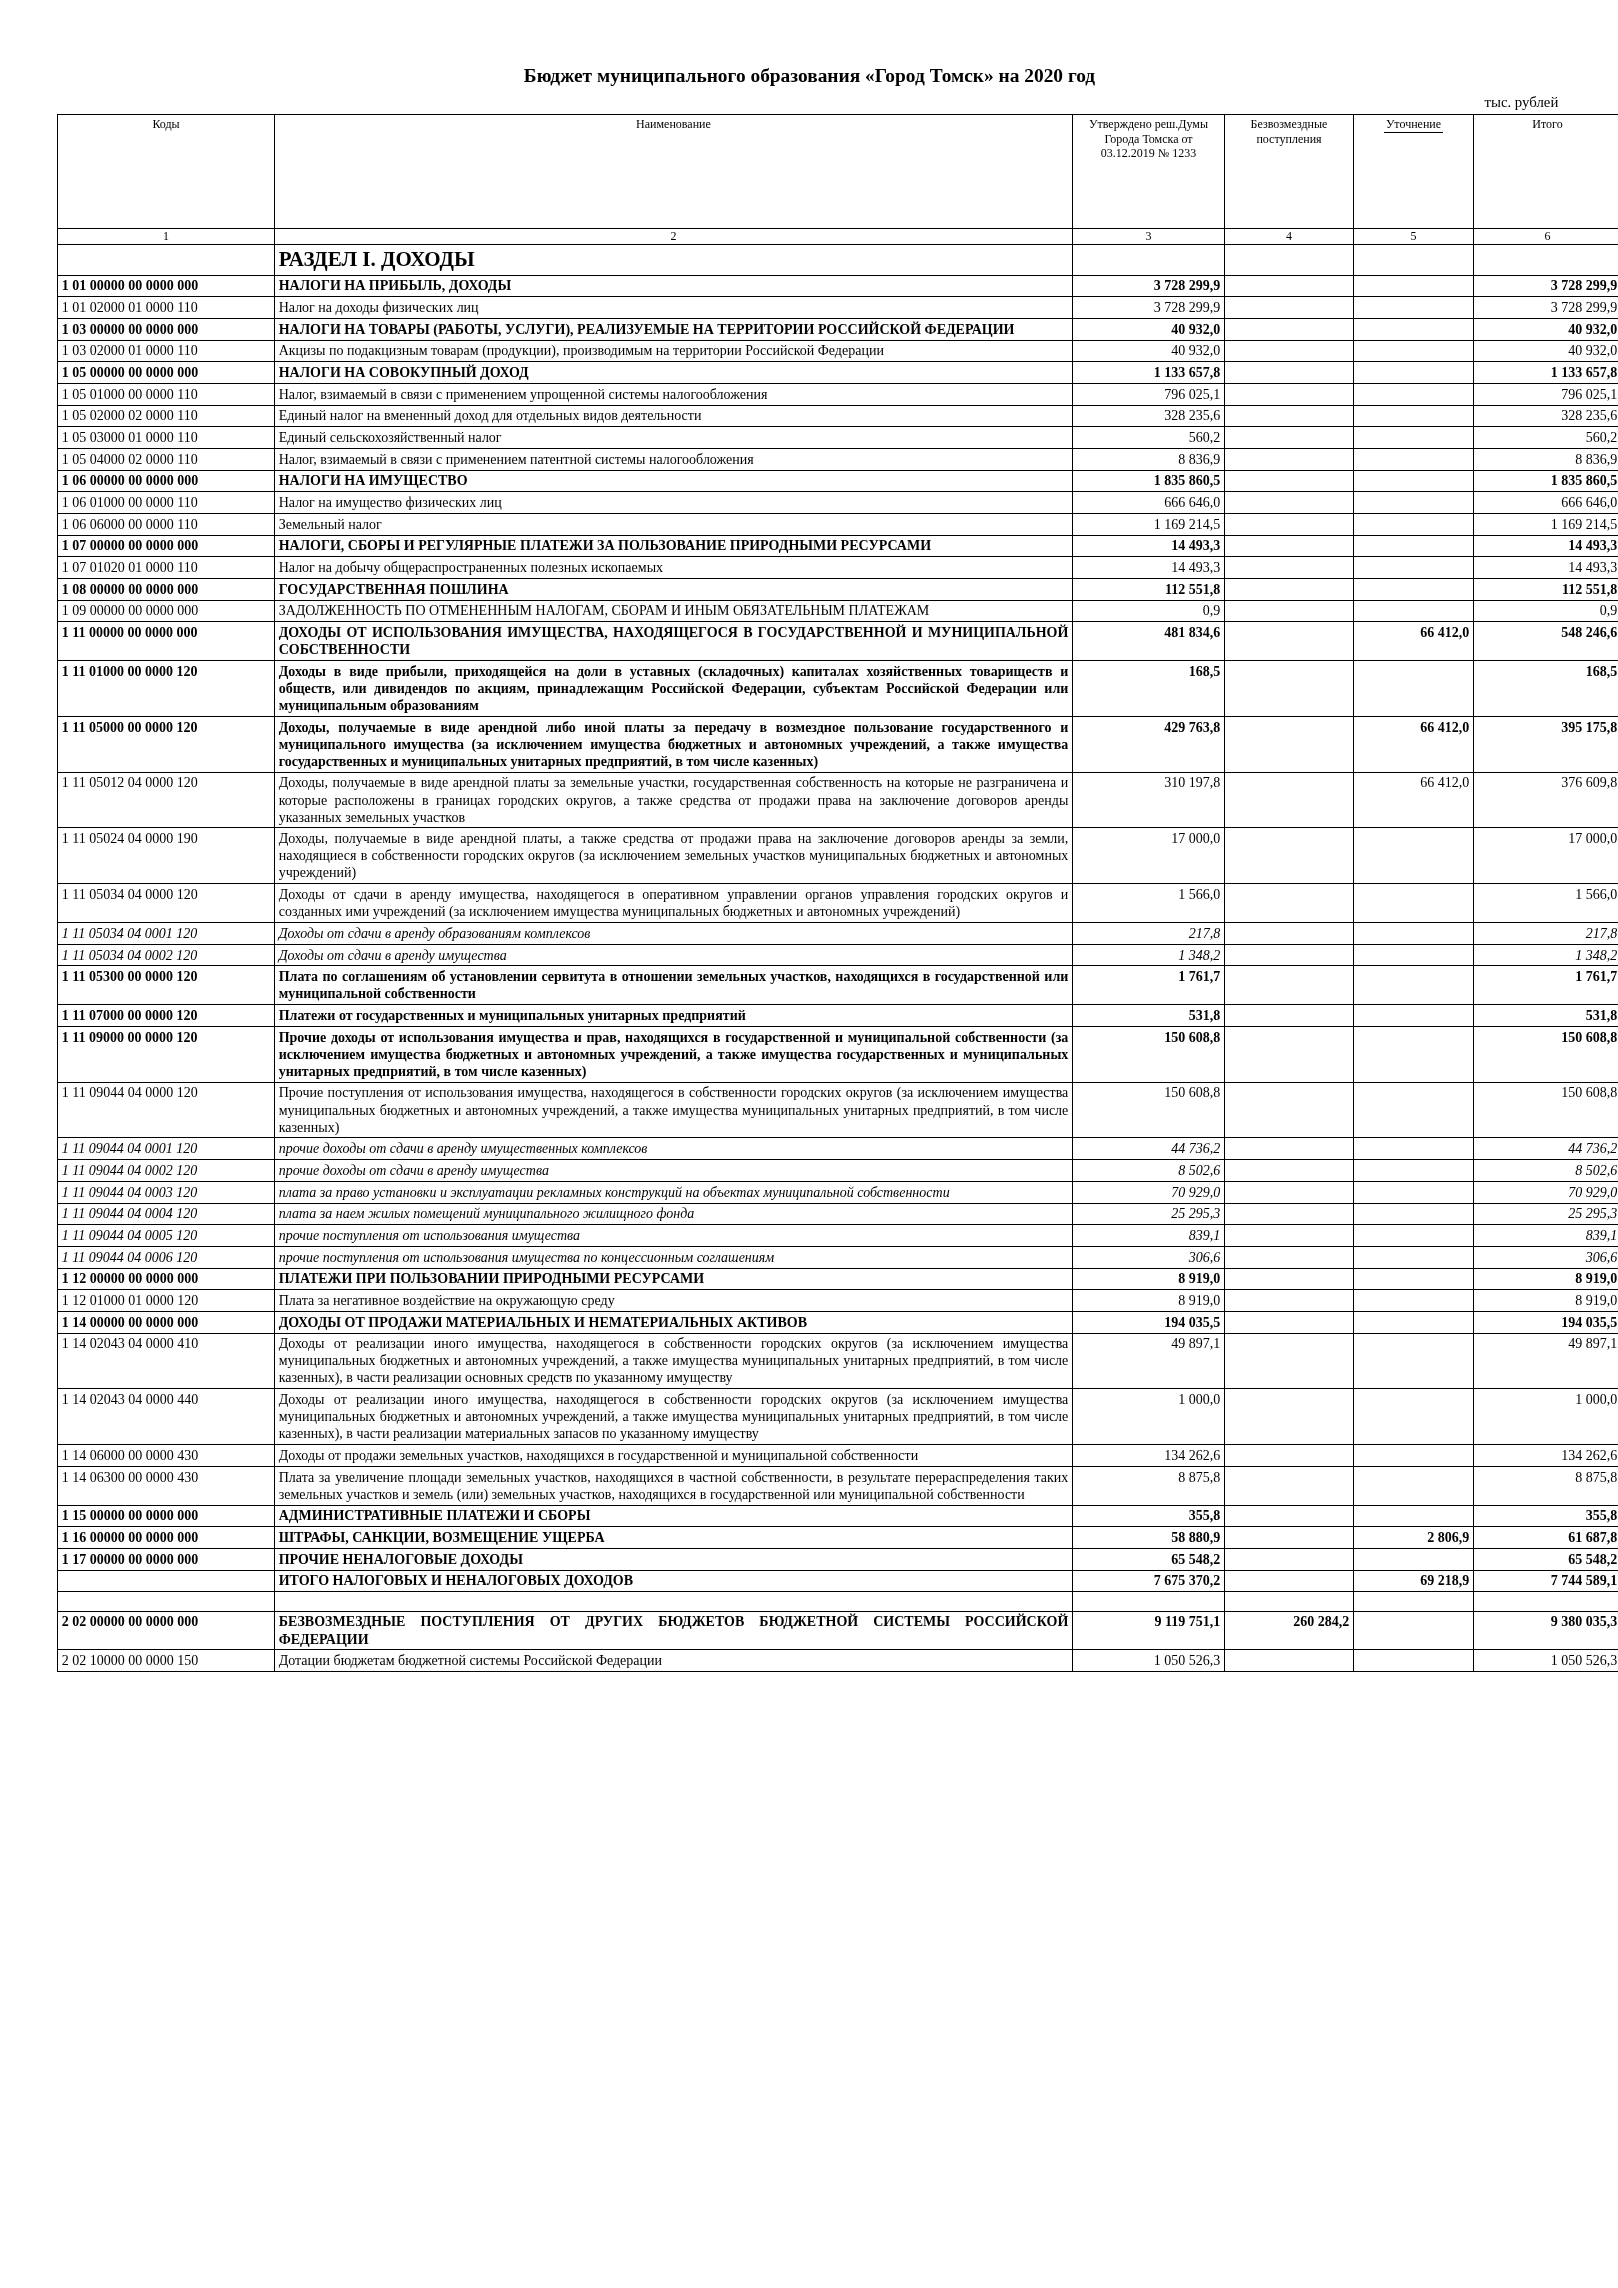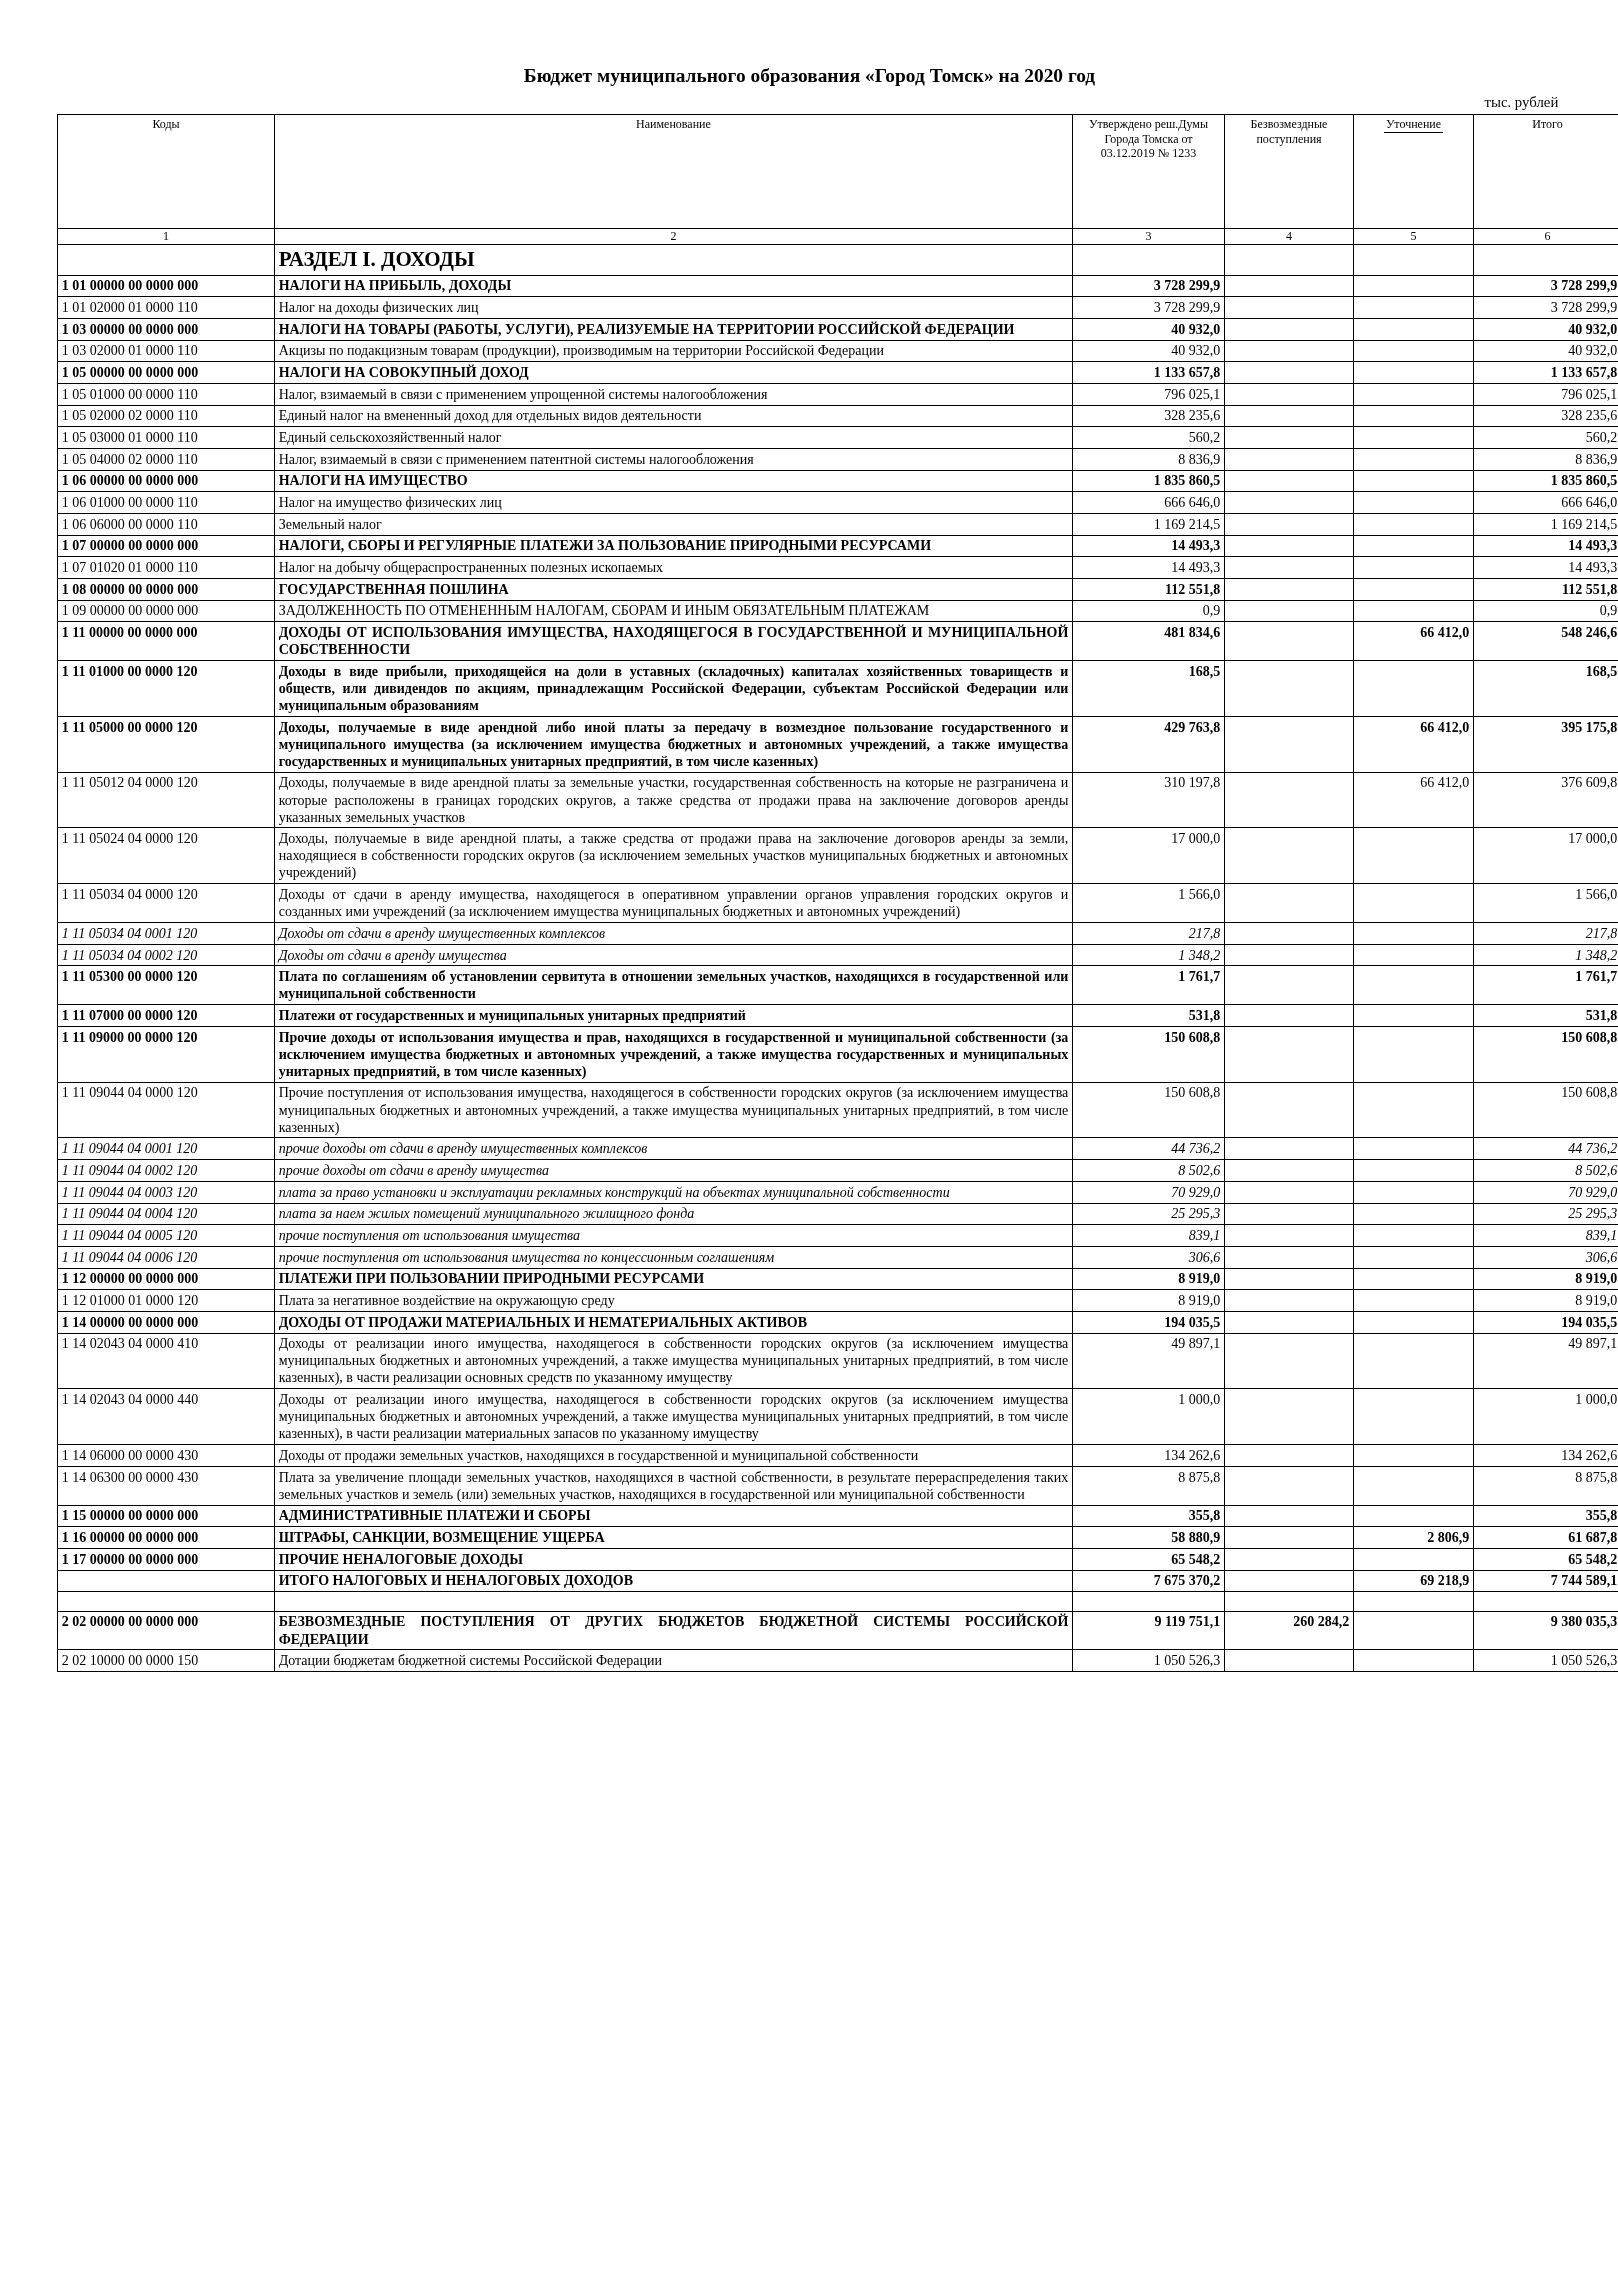--- a/index.html
+++ b/index.html
@@ -307,38 +307,38 @@
         </tr>
         <tr>
           <td class="code center">1 11 05012 04 0000 120</td>
           <td class="just">Доходы, получаемые в виде арендной платы за земельные участки, государственная собственность на которые не разграничена и которые расположены в границах городских округов, а также средства от продажи права на заключение договоров аренды указанных земельных участков</td>
           <td class="num">310 197,8</td>
           <td class="num"></td>
           <td class="num">66 412,0</td>
           <td class="num">376 609,8</td>
         </tr>
         <tr>
-          <td class="code center">1 11 05024 04 0000 120</td>
+          <td class="code center">1 11 05024 04 0000 190</td>
           <td class="just">Доходы, получаемые в виде арендной платы, а также средства от продажи права на заключение договоров аренды за земли, находящиеся в собственности городских округов (за исключением земельных участков муниципальных бюджетных и автономных учреждений)</td>
           <td class="num">17 000,0</td>
           <td class="num"></td>
           <td class="num"></td>
           <td class="num">17 000,0</td>
         </tr>
         <tr>
           <td class="code center">1 11 05034 04 0000 120</td>
           <td class="just">Доходы от сдачи в аренду имущества, находящегося в оперативном управлении органов управления городских округов и созданных ими учреждений (за исключением имущества муниципальных бюджетных и автономных учреждений)</td>
           <td class="num">1 566,0</td>
           <td class="num"></td>
           <td class="num"></td>
           <td class="num">1 566,0</td>
         </tr>
         <tr>
           <td class="code center italic">1 11 05034 04 0001 120</td>
-          <td class="just italic">Доходы от сдачи в аренду имущественных комплексов</td>
+          <td class="just italic">Доходы от сдачи в аренду образованиям комплексов</td>
           <td class="num italic">217,8</td>
           <td class="num italic"></td>
           <td class="num italic"></td>
           <td class="num italic">217,8</td>
         </tr>
         <tr>
           <td class="code center italic">1 11 05034 04 0002 120</td>
           <td class="just italic">Доходы от сдачи в аренду имущества</td>
           <td class="num italic">1 348,2</td>
           <td class="num italic"></td>

